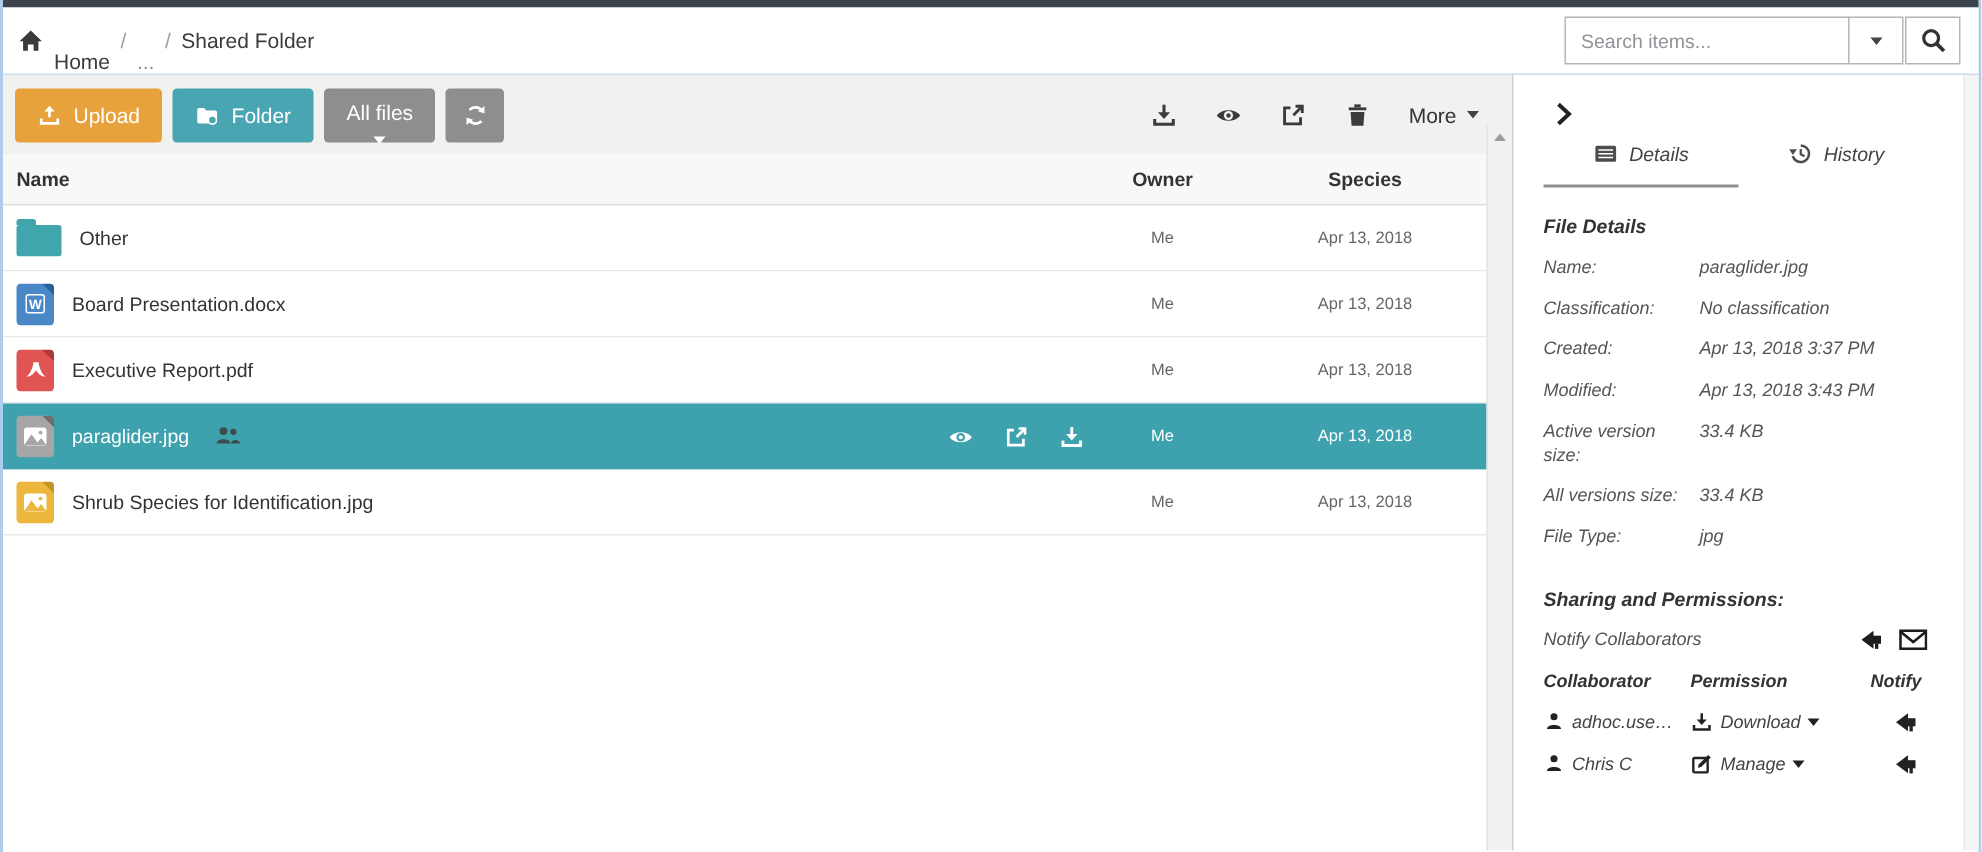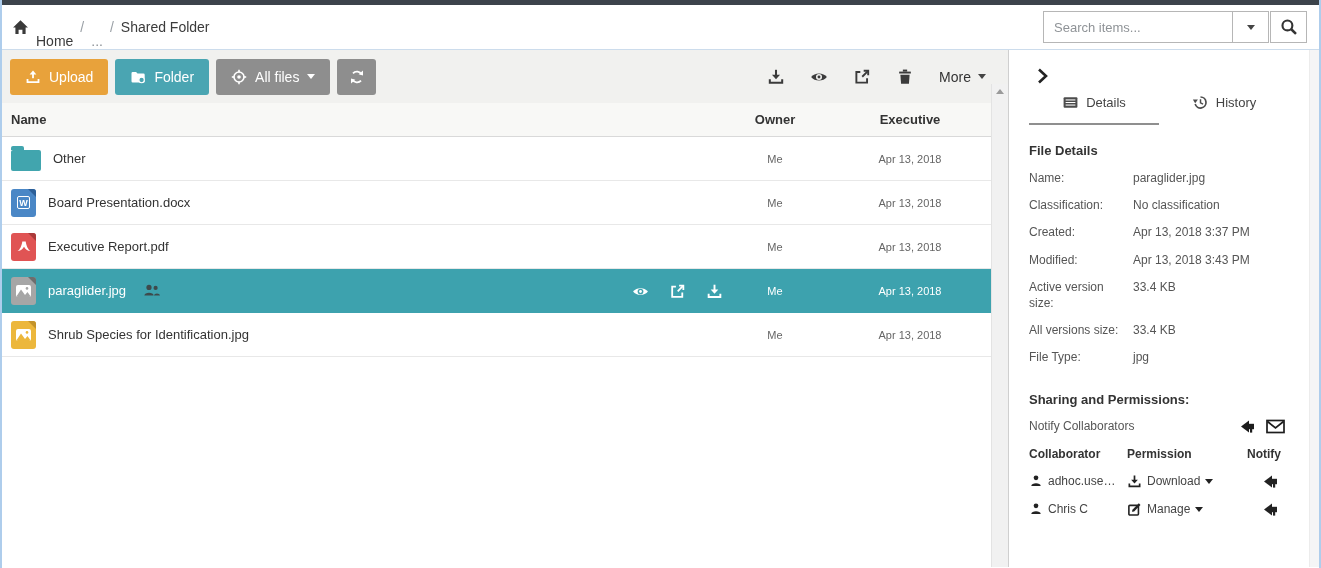--- a/index.html
+++ b/index.html
@@ -32,21 +32,21 @@
   .main { display:flex; height:517px; }
   .file-area { width:1006px; position:relative; display:flex; flex-direction:column; }
 
   .toolbar { height:53px; background:#f1f1ef; display:flex; align-items:center; padding:0 8px; }
   .tbtn { height:36px; border:none; border-radius:3px; color:#fff; font-size:14px;
           font-family:"Liberation Sans", sans-serif; display:flex; align-items:center; gap:8px;
           padding:0 15px; margin-right:7px; cursor:pointer; }
   .tbtn svg { width:16px; height:16px; }
   .tbtn-upload { background:#e8a23b; }
   .tbtn-folder { background:#4aa5b2; }
-  .tbtn-gray { background:#8e8e8e; }
+  .tbtn-gray { background:#8e8e8e;flex-direction:column; }
   .tbtn-refresh { width:39px; padding:0; justify-content:center; background:#8e8e8e; }
   .tb-right { margin-left:auto; display:flex; align-items:center; gap:25px; margin-right:14px; color:#3b3b3b; }
   .tb-right .icon-btn { width:18px; height:18px; cursor:pointer; color:#3b3b3b; }
   .more-btn { display:flex; align-items:center; gap:7px; font-size:14px; color:#333; cursor:pointer; }
 
   
   .list-header { height:34px; background:#f8f8f6; border-bottom:1px solid #d9d9d9;
                  display:flex; align-items:center; font-size:13px; font-weight:bold; color:#333; }
   .col-name { flex:1; padding-left:9px; }
   .col-owner { width:110px; text-align:center; }
@@ -81,21 +81,21 @@
   .photo-box svg { position:absolute; inset:0; width:100%; height:100%; }
   .shared-ic { width:20px; height:15px; color:#3e4a4c; margin-left:4px; }
 
   
   .vscroll { position:absolute; top:34px; right:0; bottom:0; width:17px; background:#f1f1f1; border-left:1px solid #e3e3e3; }
   .vscroll .up { width:0; height:0; margin:5px auto 0; border-left:4px solid transparent;
                  border-right:4px solid transparent; border-bottom:5px solid #9a9a9a; }
 
   
   .panel { flex:1; border-left:1px solid #cfcfcf; position:relative; background:#fff;
-           padding:14px 30px 0 20px; overflow:hidden; font-size:12px; color:#555; }
+           padding:14px 30px 0 20px; overflow:hidden; font-size:12px; color:#555;font-style:italic; }
   .panel-scrolltrack { position:absolute; top:0; right:0; bottom:0; width:10px; background:#f5f5f6; border-left:1px solid #ececec; }
   .collapse-btn { width:16px; height:16px; color:#222; cursor:pointer; margin:4px 0 10px 6px; }
   .tabs { display:flex; margin-bottom:18px; }
   .tab { flex:1; display:flex; align-items:center; justify-content:center; gap:7px; font-size:13px;
          color:#444; padding-bottom:12px; cursor:pointer; border-bottom:2px solid transparent; }
   .tab.active { border-bottom:2px solid #8f8f8f; }
   .tab svg { width:17px; height:17px; color:#4c4c4c; }
 
   .sec-head { font-size:13px; font-weight:bold; color:#333; margin:6px 0 12px; }
   .field { display:flex; margin-bottom:11px; line-height:1.35; }
@@ -226,21 +226,21 @@
           <span class="more-btn">
             <span>More</span>
             <span class="caret"></span>
           </span>
         </div>
       </div>
 
       <div class="list-header">
         <div class="col-name">Name</div>
         <div class="col-owner">Owner</div>
-        <div class="col-mod">Executive</div>
+        <div class="col-mod">Species</div>
         <div class="col-pad"></div>
       </div>
 
       <div class="rows">
 
         <div class="row">
           <div class="name-cell">
             <span class="folder-ic"></span>
             <span>Other</span>
           </div>

